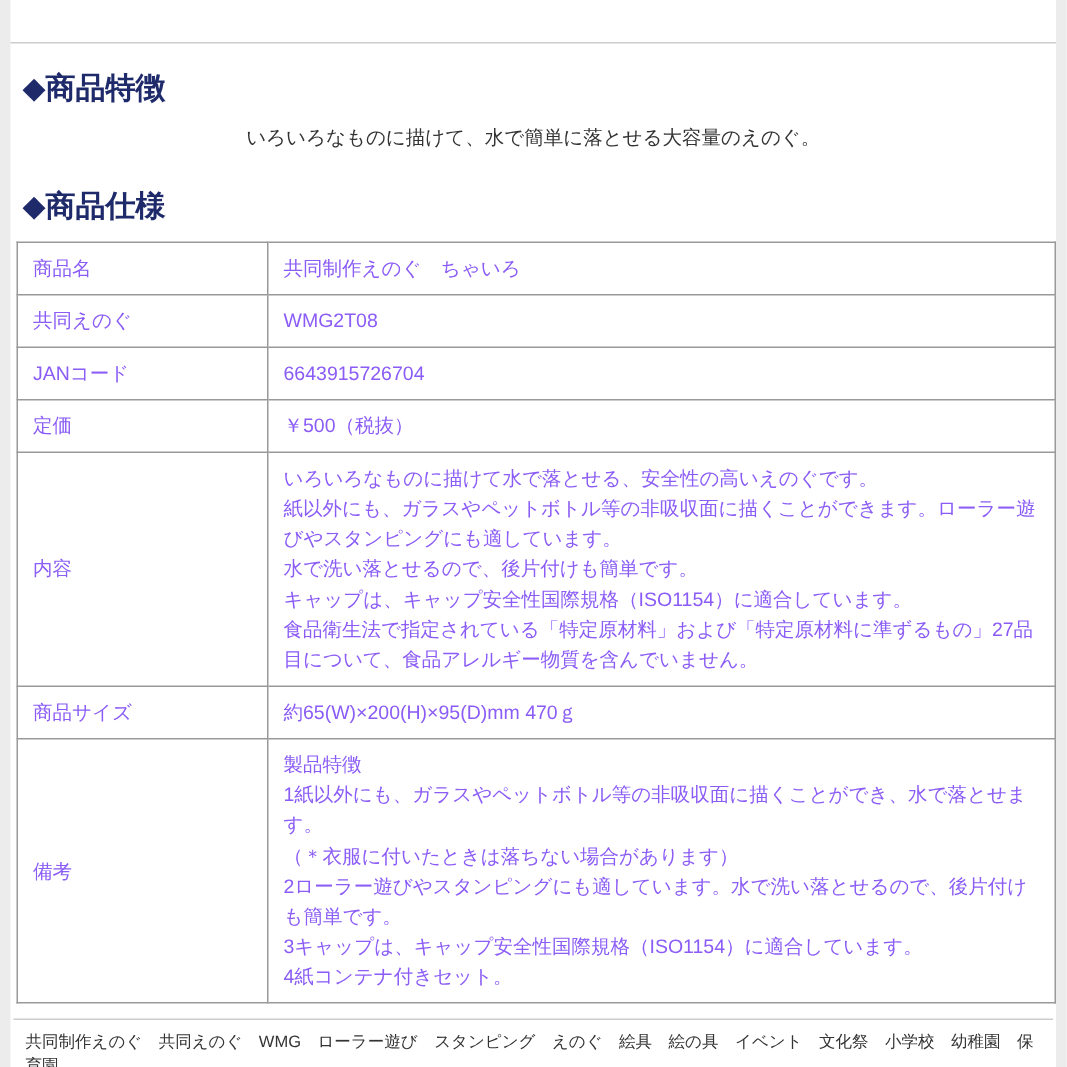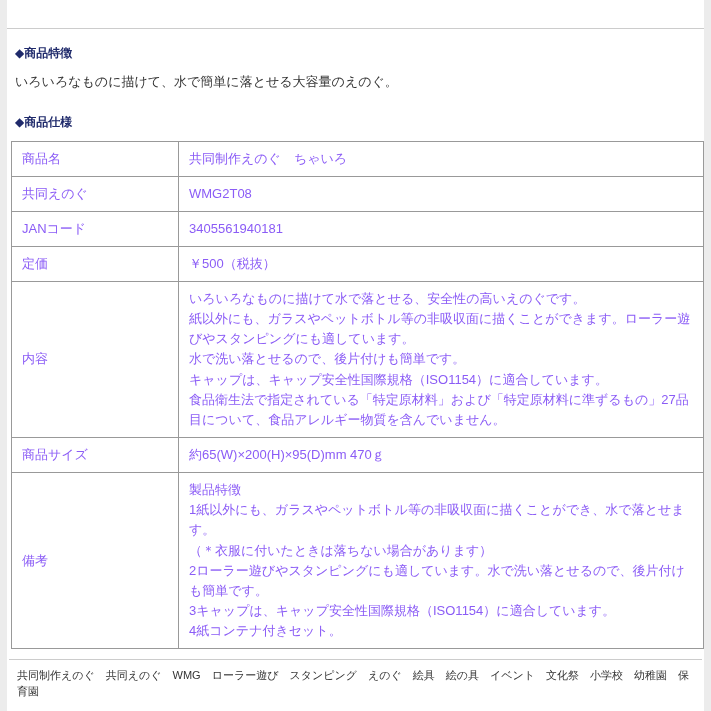--- a/index.html
+++ b/index.html
@@ -21,28 +21,29 @@
   }
   .top-spacer { height: 28px; }
   .divider {
     border: 0;
     border-top: 1px solid #cccccc;
     margin: 0;
   }
   .section-heading {
     color: #1f2a6b;
     font-weight: bold;
-    font-size: 12px;
+    font-size: 20px;
     margin: 16px 6px 10px 6px;
   }
   .lead-text {
     font-size: 13px;
     color: #333;
     margin: 0 6px 22px 6px;
     line-height: 1.5;
+    text-align: center;
   }
   table.specs {
     border-collapse: collapse;
     width: 693px;
     margin: 4px 2px 10px 2px;
     table-layout: fixed;
   }
   table.specs th, table.specs td {
     border: 1px solid #999999;
     font-size: 13px;
@@ -90,21 +91,21 @@
         <tr>
           <th>商品名</th>
           <td>共同制作えのぐ　ちゃいろ</td>
         </tr>
         <tr>
           <th>共同えのぐ</th>
           <td>WMG2T08</td>
         </tr>
         <tr>
           <th>JANコード</th>
-          <td>3405561940181</td>
+          <td>6643915726704</td>
         </tr>
         <tr>
           <th>定価</th>
           <td>￥500（税抜）</td>
         </tr>
         <tr>
           <th>内容</th>
           <td>いろいろなものに描けて水で落とせる、安全性の高いえのぐです。
 紙以外にも、ガラスやペットボトル等の非吸収面に描くことができます。ローラー遊びやスタンピングにも適しています。
 水で洗い落とせるので、後片付けも簡単です。

